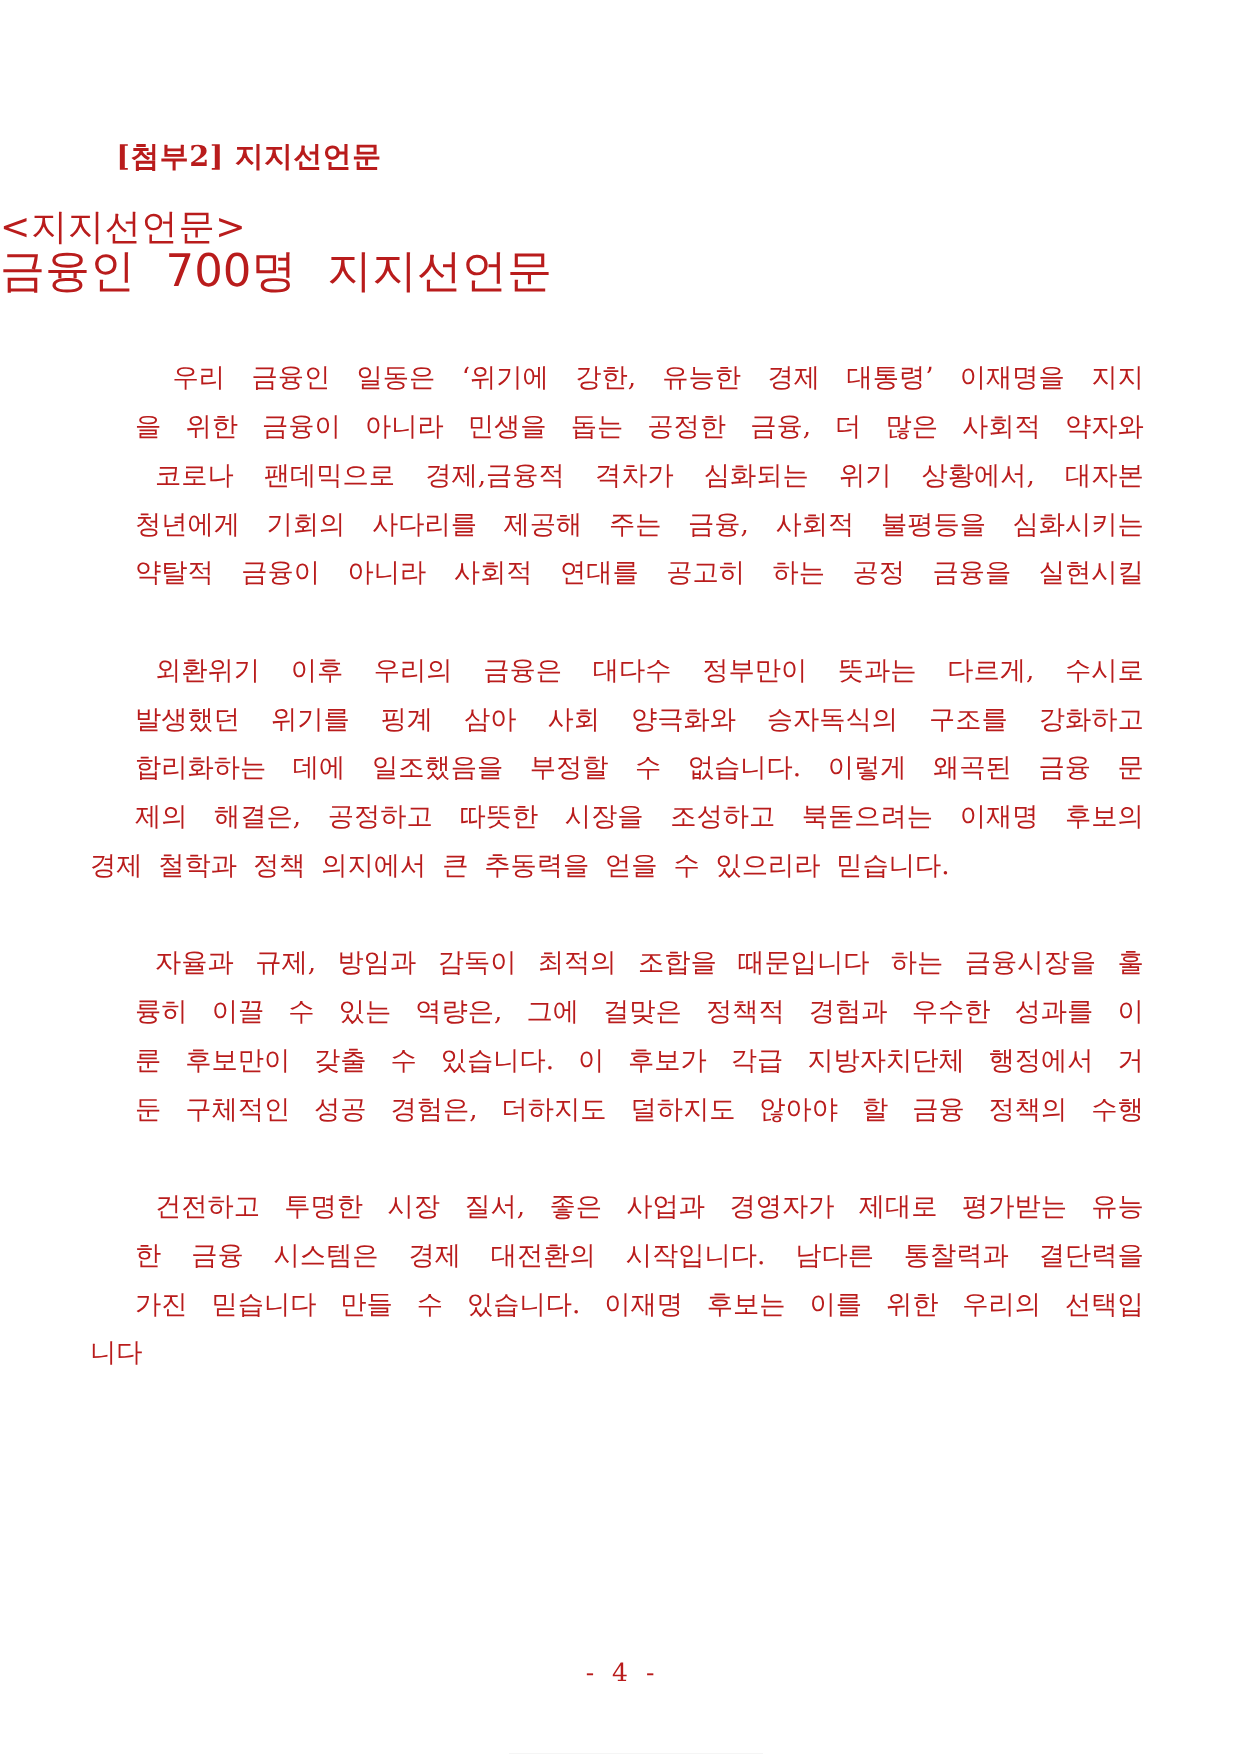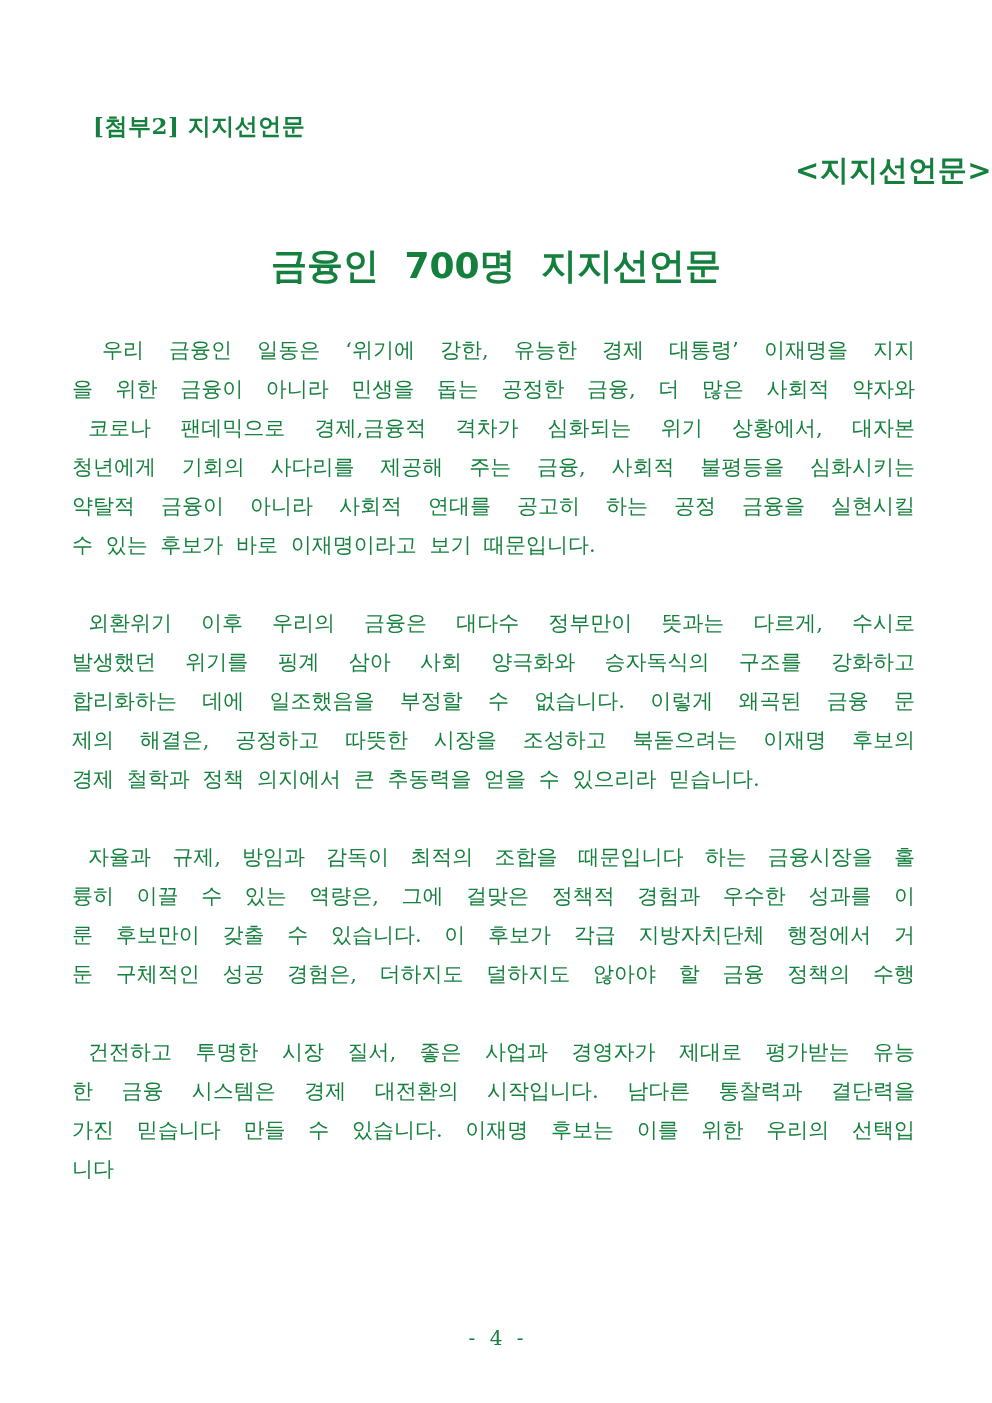--- a/index.html
+++ b/index.html
@@ -3,66 +3,65 @@
 <meta charset="utf-8">
 <style>
   * { margin: 0; padding: 0; box-sizing: border-box; }
   html, body { background: #e8e8e8; }
   .page {
     position: relative;
     width: 992px;
     height: 1403px;
     margin: 0 auto;
     background: #ffffff;
-    color: #15803d;
+    color: #b91c1c;
     overflow: hidden;
     font-family: "DejaVu Serif", "Liberation Serif", serif;
   }
   .attachment-label {
     margin: 112px 77px 0 93px;
     font-size: 23px;
     line-height: 27px;
     font-weight: 600;
     letter-spacing: 0.5px;
     font-family: "DejaVu Serif", "Liberation Serif", serif;
   }
   .section-heading {
-    margin-top: 15px;
-    text-align: right;
+    margin-top: 26px;
+    text-align: left;
     font-size: 29px;
     line-height: 33px;
-    font-weight: bold;
+    font-weight: normal;
     font-family: "DejaVu Sans", "Liberation Sans", sans-serif;
     letter-spacing: 0.5px;
   }
   .document-title {
-    margin-top: 59px;
-    text-align: center;
     font-size: 36px;
     line-height: 40px;
-    font-weight: bold;
+    font-weight: normal;
     word-spacing: 13px;
     font-family: "DejaVu Sans", "Liberation Sans", sans-serif;
   }
   .document-body {
     margin: 45px 77px 0 72px; 
     font-size: 21px;
     word-spacing: 3px;
   }
   .paragraph { margin: 0; }
   .paragraph + .paragraph.gap { margin-top: 39px; }
   .line {
     height: 39px;
     line-height: 39px;
     white-space: normal;
     overflow: hidden;
   }
   .line.j {
     text-align: justify;
     text-align-last: justify;
+    margin-left: 36px;
   }
   .line.last {
     text-align: left;
     text-align-last: left;
     word-spacing: 6px;
   }
   .line.ind  { padding-left: 16px; }
   .line.ind2 { padding-left: 30px; }
   .page-number {
     position: absolute;
@@ -90,21 +89,20 @@
 
     <div class="paragraph">
       <div class="line j ind2">우리 금융인 일동은 ‘위기에 강한, 유능한 경제 대통령’ 이재명을 지지</div>
     </div>
 
     <div class="paragraph">
       <div class="line j">을 위한 금융이 아니라 민생을 돕는 공정한 금융, 더 많은 사회적 약자와</div>
       <div class="line j ind">코로나 팬데믹으로 경제,금융적 격차가 심화되는 위기 상황에서, 대자본</div>
       <div class="line j">청년에게 기회의 사다리를 제공해 주는 금융, 사회적 불평등을 심화시키는</div>
       <div class="line j">약탈적 금융이 아니라 사회적 연대를 공고히 하는 공정 금융을 실현시킬</div>
-      <div class="line last">수 있는 후보가 바로 이재명이라고 보기 때문입니다.</div>
     </div>
 
     <div class="paragraph gap">
       <div class="line j ind">외환위기 이후 우리의 금융은 대다수 정부만이 뜻과는 다르게, 수시로</div>
       <div class="line j">발생했던 위기를 핑계 삼아 사회 양극화와 승자독식의 구조를 강화하고</div>
       <div class="line j">합리화하는 데에 일조했음을 부정할 수 없습니다. 이렇게 왜곡된 금융 문</div>
       <div class="line j">제의 해결은, 공정하고 따뜻한 시장을 조성하고 북돋으려는 이재명 후보의</div>
       <div class="line last">경제 철학과 정책 의지에서 큰 추동력을 얻을 수 있으리라 믿습니다.</div>
     </div>
 

